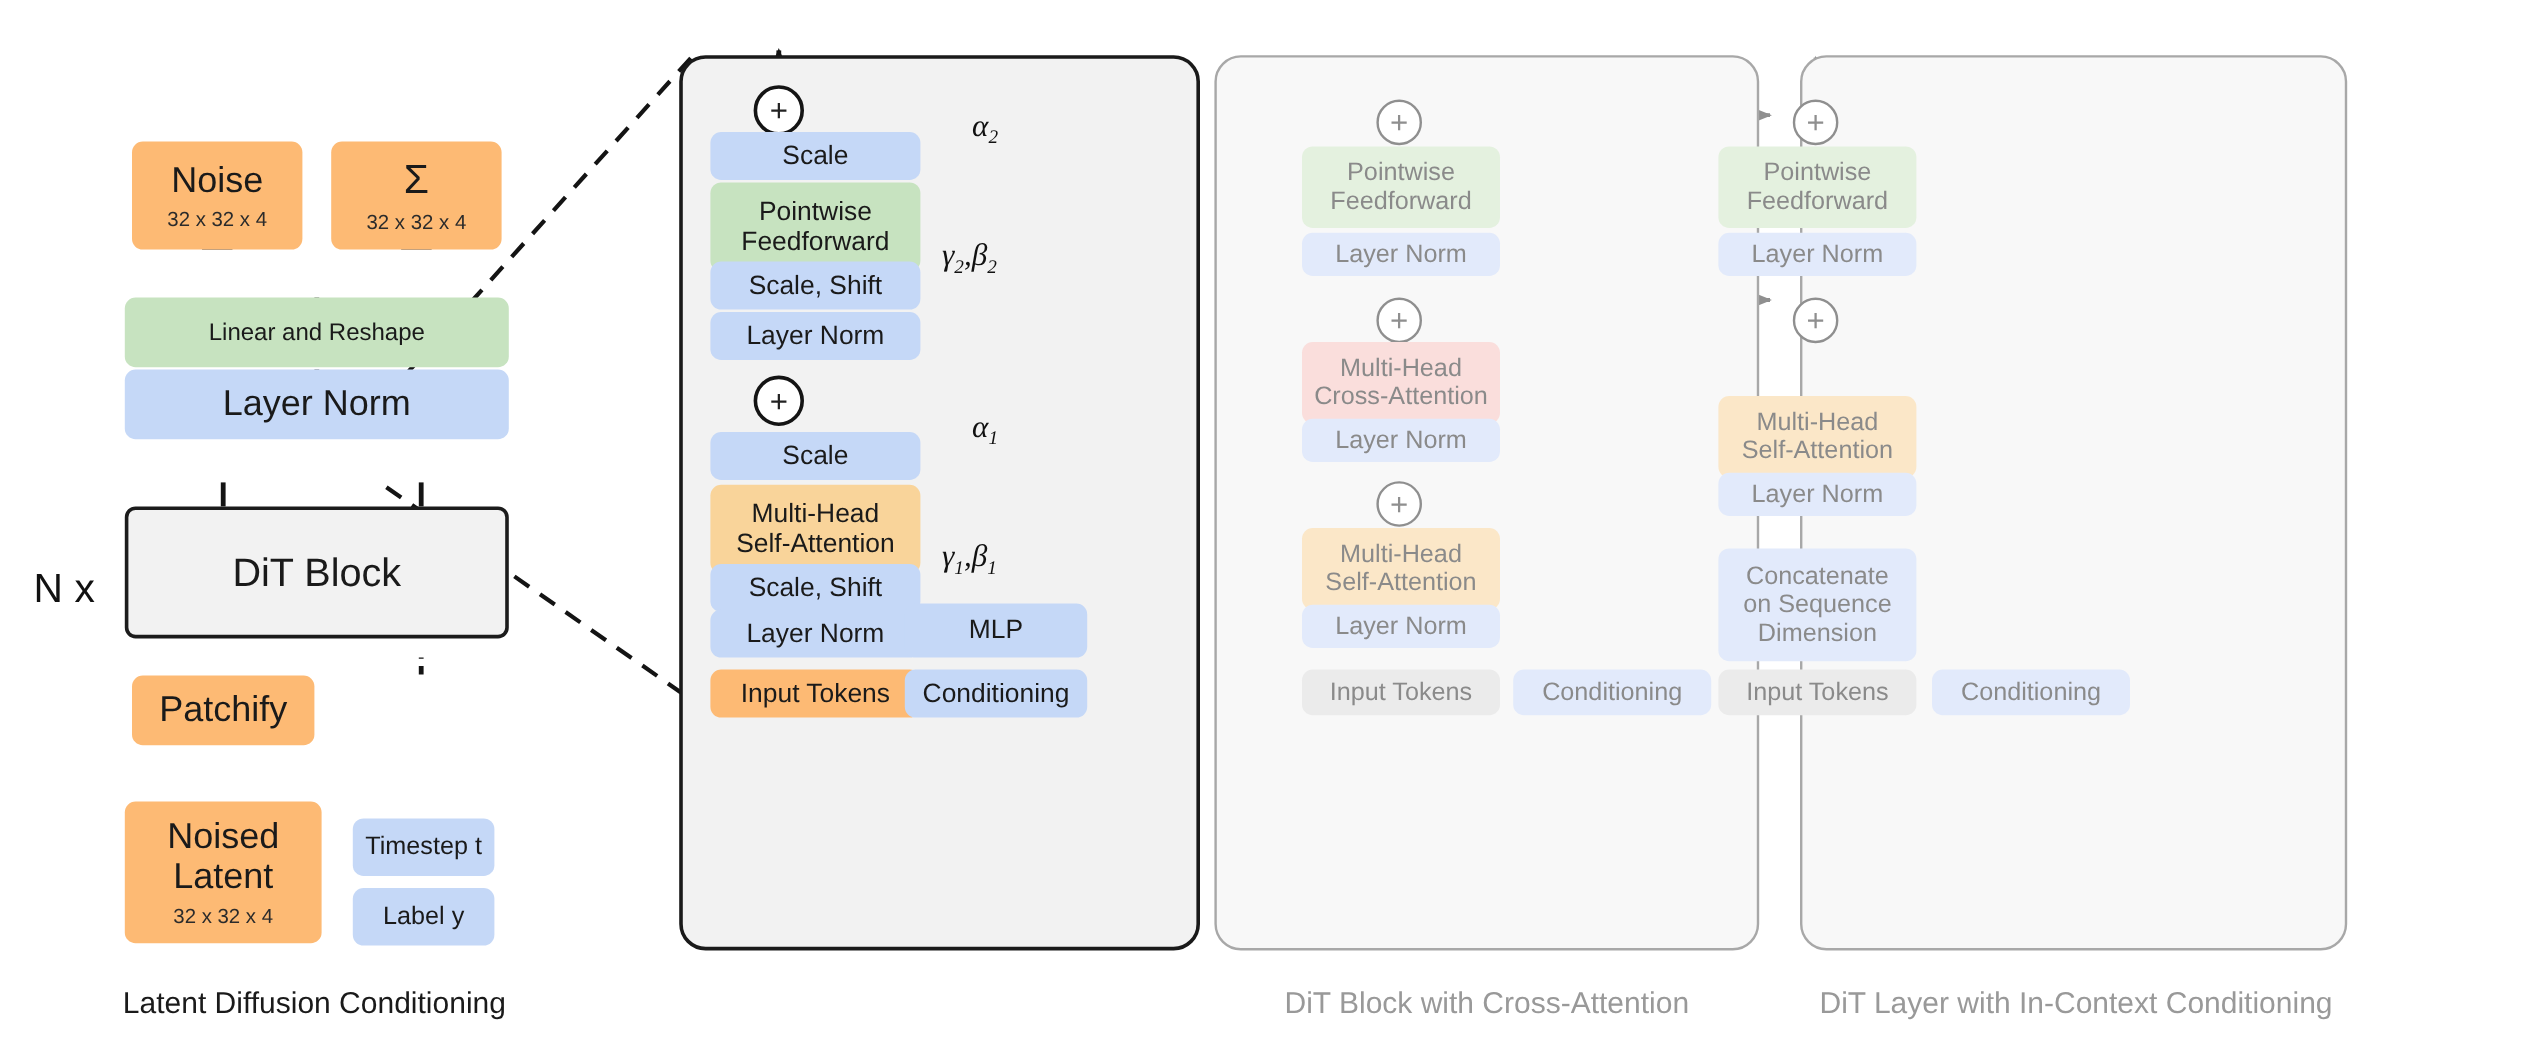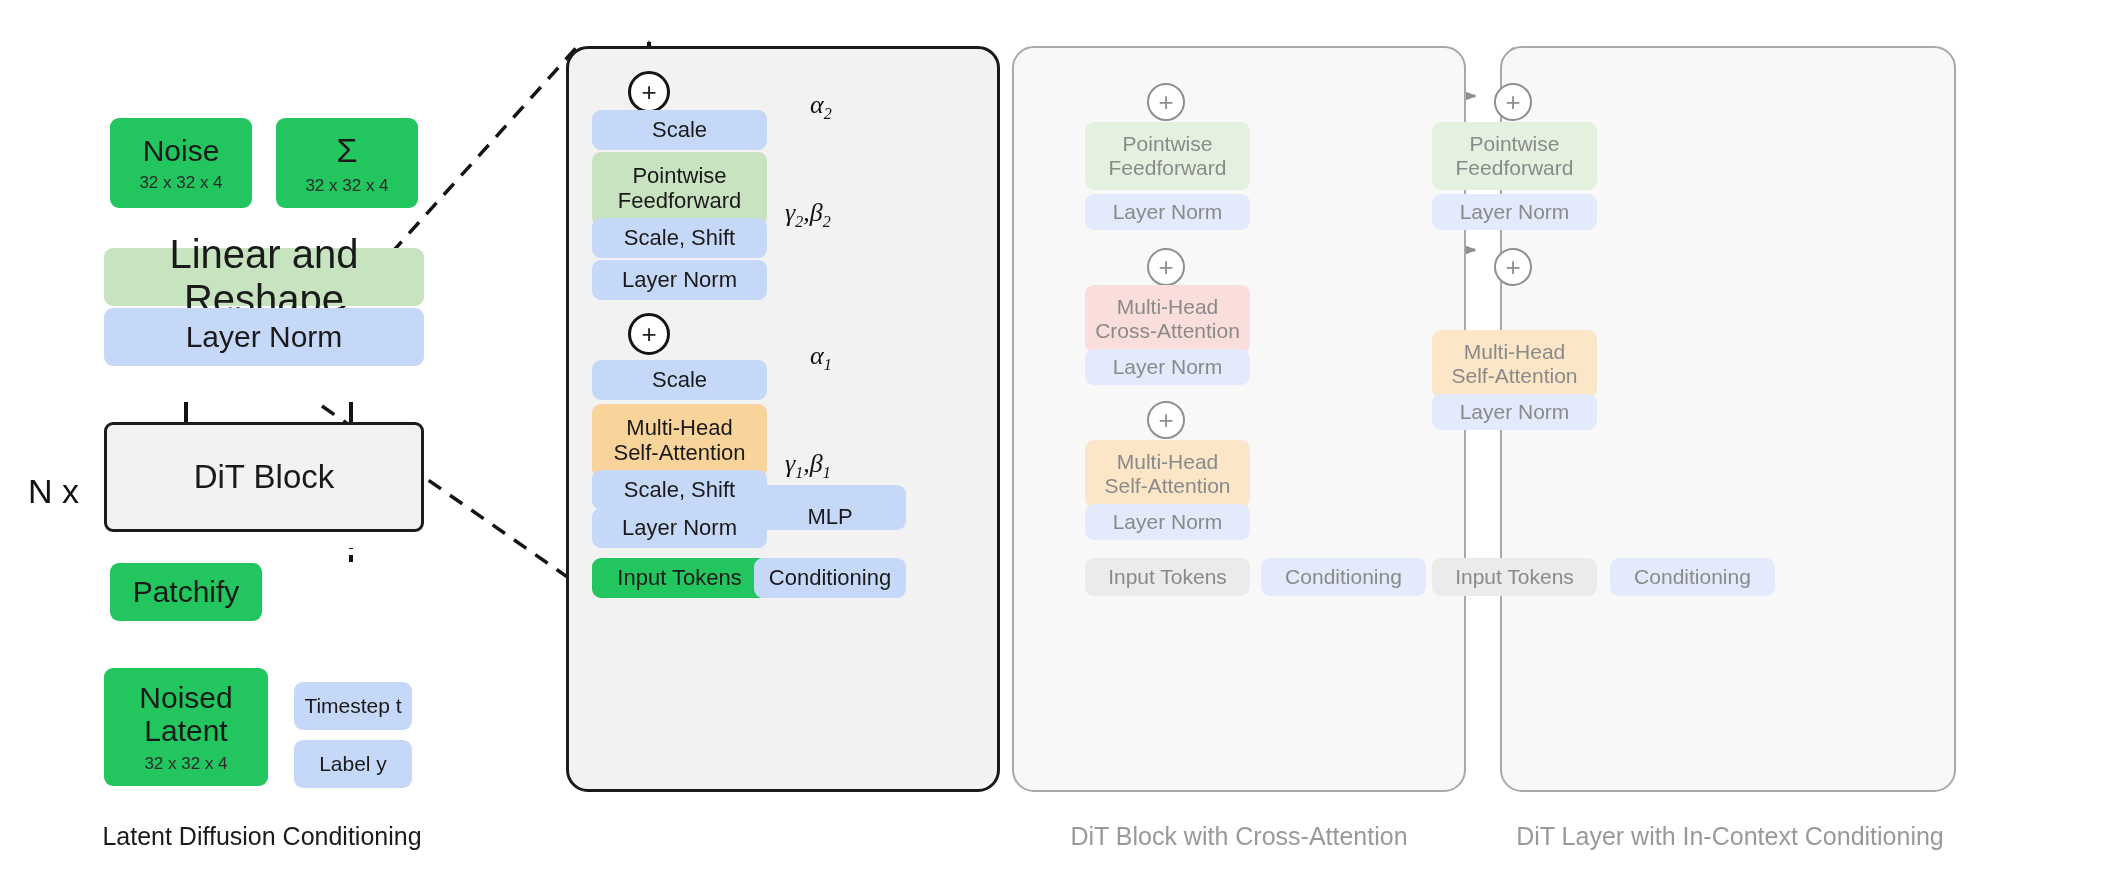--- a/index.html
+++ b/index.html
@@ -4,21 +4,21 @@
 <style>
   html,body{margin:0;padding:0;background:#ffffff;}
   body{width:2103px;height:886px;font-family:"Liberation Sans",sans-serif;overflow:hidden;}
   #root{position:relative;width:2103px;height:886px;}
 
   .box{position:absolute;box-sizing:border-box;display:flex;flex-direction:column;
        align-items:center;justify-content:center;border-radius:9px;text-align:center;
        line-height:1.12;color:#1a1a1a;}
   .box .sub{font-size:17px;margin-top:6px;color:#2b2b2b;}
 
-  .grey{background:#22c55e;}
+  .grey{background:#fdba74;}
   .blue{background:#c5d8f7;}
   .green{background:#c7e3c0;}
   .orange{background:#f9d49a;}
   .white{background:#f2f2f2;border:3px solid #1c1c1c;}
 
   .panel{position:absolute;box-sizing:border-box;border-radius:22px;background:#f2f2f2;}
   .panel.active{border:3px solid #1a1a1a;}
   .panel.faded{border:2px solid #a8a8a8;background:#f8f8f8;}
 
   .cap{position:absolute;text-align:center;font-size:25px;color:#1a1a1a;}
@@ -167,21 +167,21 @@
   <div class="box grey" style="left:110px;top:118px;width:142px;height:90px;font-size:30px;">
     <span>Noise</span>
     <span class="sub">32 x 32 x 4</span>
   </div>
 
   <div class="box grey" style="left:276px;top:118px;width:142px;height:90px;font-size:34px;">
     <span>Σ</span>
     <span class="sub">32 x 32 x 4</span>
   </div>
 
-  <div class="box green" style="left:104px;top:248px;width:320px;height:58px;font-size:40px;">
+  <div class="box green" style="left:104px;top:248px;width:320px;height:58px;font-size:20px;">
     <span>Linear and Reshape</span>
   </div>
 
   <div class="box blue" style="left:104px;top:308px;width:320px;height:58px;font-size:30px;">
     <span>Layer Norm</span>
   </div>
 
   <div class="nx" style="left:28px;top:472px;">N x</div>
 
   <div class="box white" style="left:104px;top:422px;width:320px;height:110px;font-size:33px;">
@@ -250,21 +250,21 @@
   </div>
 
   <div class="box blue" style="left:592px;top:508px;width:175px;height:40px;font-size:22px;">
     <span>Layer Norm</span>
   </div>
 
   <div class="box grey" style="left:592px;top:558px;width:175px;height:40px;font-size:22px;">
     <span>Input Tokens</span>
   </div>
 
-  <div class="box blue" style="left:754px;top:485px;width:152px;height:45px;font-size:22px;justify-content:flex-end;">
+  <div class="box blue" style="left:754px;top:503px;width:152px;height:45px;font-size:22px;">
     <span>MLP</span>
   </div>
 
   <div class="box blue" style="left:754px;top:558px;width:152px;height:40px;font-size:22px;">
     <span>Conditioning</span>
   </div>
 
   <div class="lbl" style="left:810px;top:90px;">
     <span>α</span><sub>2</sub>
   </div>
@@ -351,20 +351,25 @@
 
   <div class="box forange fbox" style="left:1432px;top:330px;width:165px;height:68px;font-size:21px;">
     <span>Multi-Head</span>
     <span>Self-Attention</span>
   </div>
 
   <div class="box fblue fbox" style="left:1432px;top:394px;width:165px;height:36px;font-size:21px;">
     <span>Layer Norm</span>
   </div>
 
+  <div class="box fblue fbox" style="left:1432px;top:457px;width:165px;height:94px;font-size:21px;">
+    <span>Concatenate</span>
+    <span>on Sequence</span>
+    <span>Dimension</span>
+  </div>
 
   <div class="box fgrey fbox" style="left:1432px;top:558px;width:165px;height:38px;font-size:21px;">
     <span>Input Tokens</span>
   </div>
 
   <div class="box fblue fbox" style="left:1610px;top:558px;width:165px;height:38px;font-size:21px;">
     <span>Conditioning</span>
   </div>
 
   <div class="cap faded" style="left:1460px;top:822px;width:540px;">DiT Layer with In-Context Conditioning</div>

